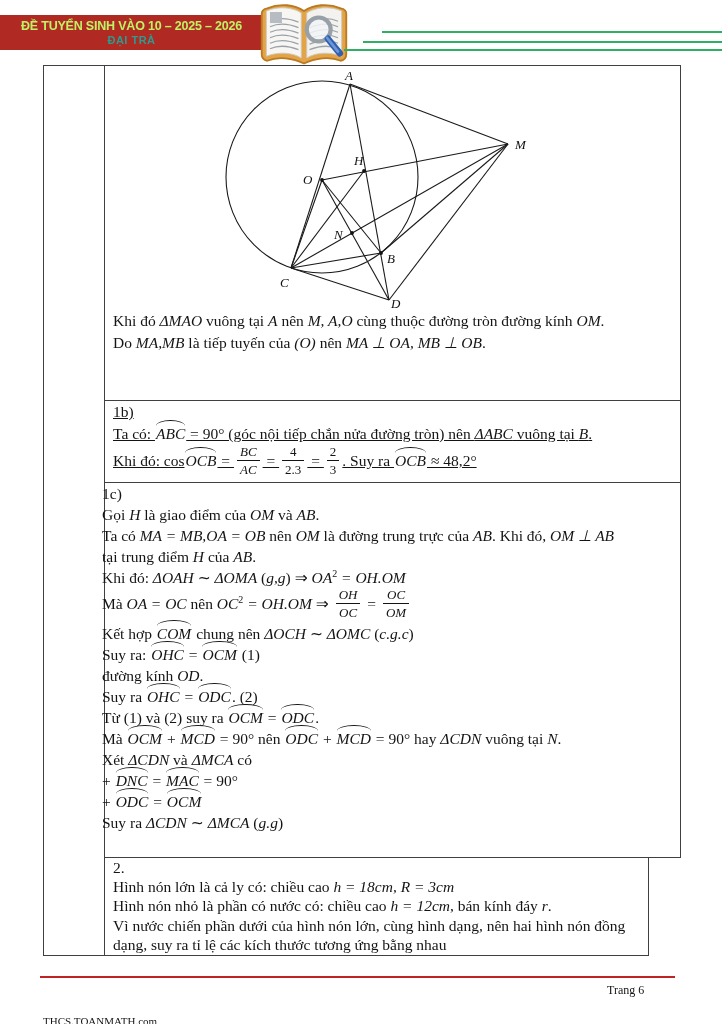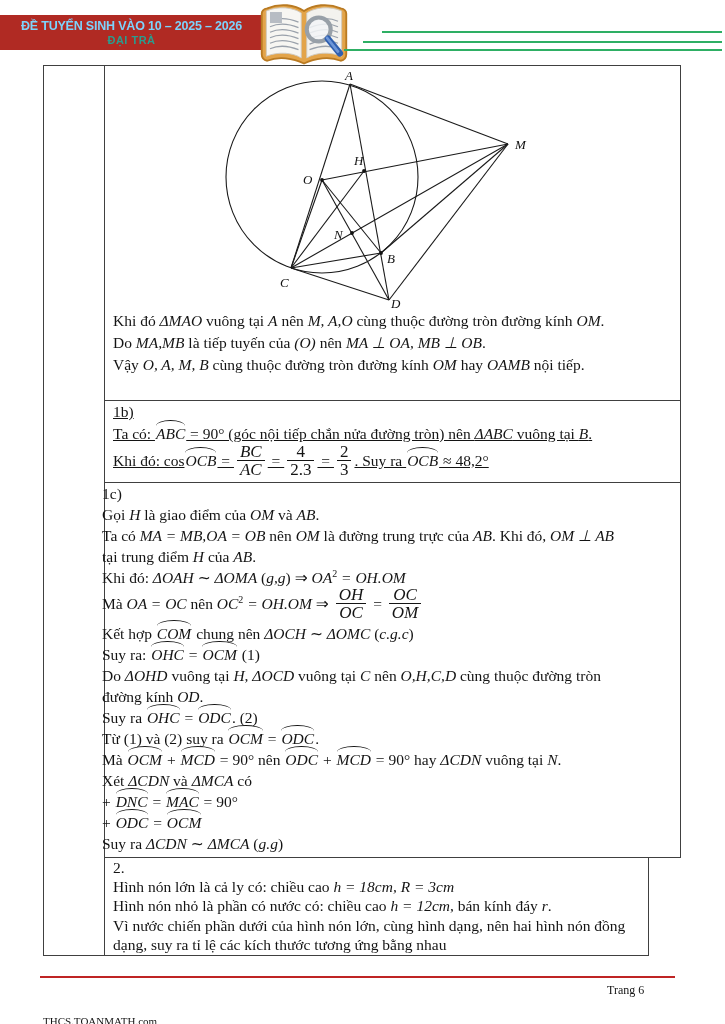--- a/index.html
+++ b/index.html
@@ -1,21 +1,21 @@
 <!DOCTYPE html>
 <html><head>
 <meta charset="utf-8">
 <style>
   html,body{margin:0;padding:0;background:#e8e8e8;}
   .page{position:relative;width:725px;height:1024px;background:#ffffff;overflow:hidden;
         font-family:"Liberation Serif",serif;color:#141414;}
 
   
   .banner{position:absolute;left:0;top:15px;width:263px;height:35px;background:#b02a23;}
-  .banner-l1{margin-top:4px;text-align:center;color:#7dd3fc;
+  .banner-l1{margin-top:4px;text-align:center;color:#bef264;
              font:bold 12.5px "Liberation Sans",sans-serif;letter-spacing:-0.2px;}
   .banner-l2{margin-top:1px;text-align:center;color:#2a9d8f;
              font:bold 11px "Liberation Sans",sans-serif;letter-spacing:0.5px;}
   .gline{position:absolute;height:2px;background:#2eaf64;}
   .g1{left:382px;top:31px;width:340px;}
   .g2{left:363px;top:41px;width:359px;}
   .g3{left:344px;top:49px;width:378px;}
   .book{position:absolute;left:258px;top:1px;width:92px;height:68px;}
 
   
@@ -31,21 +31,21 @@
   .row-2 .ln{line-height:21px;min-height:21px;}
   .row-3 .ln{line-height:19.2px;min-height:19.2px;}
   .ln.ind{padding-left:59px;}
   .mi{font-style:italic;}
   .pt{font-style:normal;}
   sup.sp{font-size:10px;line-height:0;}
   .ang{position:relative;display:inline-block;padding:0 1px;}
   .ang::before{content:"";position:absolute;left:1px;right:1px;top:-3px;height:5px;
                border-top:1.3px solid #151515;border-radius:50% 50% 0 0/100% 100% 0 0;}
   .frac{display:inline-block;vertical-align:middle;text-align:center;margin:0 3px;
-        font-size:17px;position:relative;top:-2px;}
+        font-size:13px;position:relative;top:-2px;}
   .frac .fn{display:block;line-height:17px;padding:0 3px;border-bottom:1px solid #141414;}
   .frac .fd{display:block;line-height:17px;padding:0 3px;}
 
   
   .fig{display:block;margin-left:110px;width:325px;height:244px;}
   .fig .seg{stroke:#1a1a1a;stroke-width:1.1;fill:none;}
   .fig .dot{fill:#111;stroke:none;}
   .fig text{font-family:"Liberation Serif",serif;font-style:italic;font-size:13px;fill:#111;}
 
   
@@ -129,37 +129,35 @@
           <text x="515" y="147">M</text>
           <text x="354" y="163">H</text>
           <text x="303" y="182">O</text>
           <text x="334" y="237">N</text>
           <text x="387" y="261">B</text>
           <text x="280" y="285">C</text>
           <text x="391" y="306">D</text>
         </svg>
         <div class="ln"><span class="pt">Khi đó </span><span class="mi">ΔMAO</span><span class="pt"> vuông tại </span><span class="mi">A</span><span class="pt"> nên </span><span class="mi">M, A,O</span><span class="pt"> cùng thuộc đường tròn đường kính </span><span class="mi">OM</span><span class="pt">.</span></div>
         <div class="ln"><span class="pt">Do </span><span class="mi">MA,MB</span><span class="pt"> là tiếp tuyến của </span><span class="mi">(O)</span><span class="pt"> nên </span><span class="mi">MA ⊥ OA, MB ⊥ OB</span><span class="pt">.</span></div>
-        <div class="ln"><span class="pt">Vậy </span><span class="mi">O, A, M, B</span><span class="pt"> cùng thuộc đường tròn đường kính </span><span class="mi">OM</span><span class="pt"> hay </span><span class="mi">OAMB</span><span class="pt"> nội tiếp.</span></div>
       </div>
       <div class="row row-1">
         <div class="ln"><span class="pt">1b)</span></div>
         <div class="ln"><span class="pt">Ta có: </span><span class="mi ang">ABC</span><span class="pt"> = 90° (góc nội tiếp chắn nửa đường tròn) nên </span><span class="mi">ΔABC</span><span class="pt"> vuông tại </span><span class="mi">B</span><span class="pt">.</span></div>
         <div class="ln"><span class="pt">Khi đó: cos</span><span class="mi ang">OCB</span><span class="pt"> = </span><span class="frac"><span class="fn mi">BC</span><span class="fd mi">AC</span></span><span class="pt"> = </span><span class="frac"><span class="fn">4</span><span class="fd">2.3</span></span><span class="pt"> = </span><span class="frac"><span class="fn">2</span><span class="fd">3</span></span><span class="pt">. Suy ra </span><span class="mi ang">OCB</span><span class="pt"> ≈ 48,2°</span></div>
       </div>
       <div class="row row-2">
         <div class="ln"><span class="pt">1c)</span></div>
         <div class="ln"><span class="pt">Gọi </span><span class="mi">H</span><span class="pt"> là giao điểm của </span><span class="mi">OM</span><span class="pt"> và </span><span class="mi">AB</span><span class="pt">.</span></div>
         <div class="ln"><span class="pt">Ta có </span><span class="mi">MA = MB,OA = OB</span><span class="pt"> nên </span><span class="mi">OM</span><span class="pt"> là đường trung trực của </span><span class="mi">AB</span><span class="pt">. Khi đó, </span><span class="mi">OM ⊥ AB</span></div>
         <div class="ln"><span class="pt">tại trung điểm </span><span class="mi">H</span><span class="pt"> của </span><span class="mi">AB</span><span class="pt">.</span></div>
         <div class="ln"><span class="pt">Khi đó: </span><span class="mi">ΔOAH</span><span class="pt"> ∼ </span><span class="mi">ΔOMA</span><span class="pt"> (</span><span class="mi">g,g</span><span class="pt">) ⇒ </span><span class="mi">OA</span><sup class="sp">2</sup><span class="mi"> = OH.OM</span></div>
         <div class="ln"><span class="pt">Mà </span><span class="mi">OA = OC</span><span class="pt"> nên </span><span class="mi">OC</span><sup class="sp">2</sup><span class="mi"> = OH.OM</span><span class="pt"> ⇒ </span><span class="frac"><span class="fn mi">OH</span><span class="fd mi">OC</span></span><span class="pt"> = </span><span class="frac"><span class="fn mi">OC</span><span class="fd mi">OM</span></span></div>
         <div class="ln"><span class="pt">Kết hợp </span><span class="mi ang">COM</span><span class="pt"> chung nên </span><span class="mi">ΔOCH</span><span class="pt"> ∼ </span><span class="mi">ΔOMC</span><span class="pt"> (</span><span class="mi">c.g.c</span><span class="pt">)</span></div>
         <div class="ln"><span class="pt">Suy ra: </span><span class="mi ang">OHC</span><span class="pt"> = </span><span class="mi ang">OCM</span><span class="pt"> (1)</span></div>
-        <div class="ln"><span class="pt">Do </span><span class="mi">ΔOHD</span><span class="pt"> vuông tại </span><span class="mi">H</span><span class="pt">, </span><span class="mi">ΔOCD</span><span class="pt"> vuông tại </span><span class="mi">C</span><span class="pt"> nên </span><span class="mi">O,H,C,D</span><span class="pt"> cùng thuộc đường tròn</span></div>
         <div class="ln"><span class="pt">đường kính </span><span class="mi">OD</span><span class="pt">.</span></div>
         <div class="ln"><span class="pt">Suy ra </span><span class="mi ang">OHC</span><span class="pt"> = </span><span class="mi ang">ODC</span><span class="pt">. (2)</span></div>
         <div class="ln"><span class="pt">Từ (1) và (2) suy ra </span><span class="mi ang">OCM</span><span class="pt"> = </span><span class="mi ang">ODC</span><span class="pt">.</span></div>
         <div class="ln"><span class="pt">Mà </span><span class="mi ang">OCM</span><span class="pt"> + </span><span class="mi ang">MCD</span><span class="pt"> = 90° nên </span><span class="mi ang">ODC</span><span class="pt"> + </span><span class="mi ang">MCD</span><span class="pt"> = 90° hay </span><span class="mi">ΔCDN</span><span class="pt"> vuông tại </span><span class="mi">N</span><span class="pt">.</span></div>
         <div class="ln"><span class="pt">Xét </span><span class="mi">ΔCDN</span><span class="pt"> và </span><span class="mi">ΔMCA</span><span class="pt"> có</span></div>
         <div class="ln"><span class="pt">+ </span><span class="mi ang">DNC</span><span class="pt"> = </span><span class="mi ang">MAC</span><span class="pt"> = 90°</span></div>
         <div class="ln"><span class="pt">+ </span><span class="mi ang">ODC</span><span class="pt"> = </span><span class="mi ang">OCM</span></div>
         <div class="ln"><span class="pt">Suy ra </span><span class="mi">ΔCDN</span><span class="pt"> ∼ </span><span class="mi">ΔMCA</span><span class="pt"> (</span><span class="mi">g.g</span><span class="pt">)</span></div>
       </div>
       <div class="row row-3">

